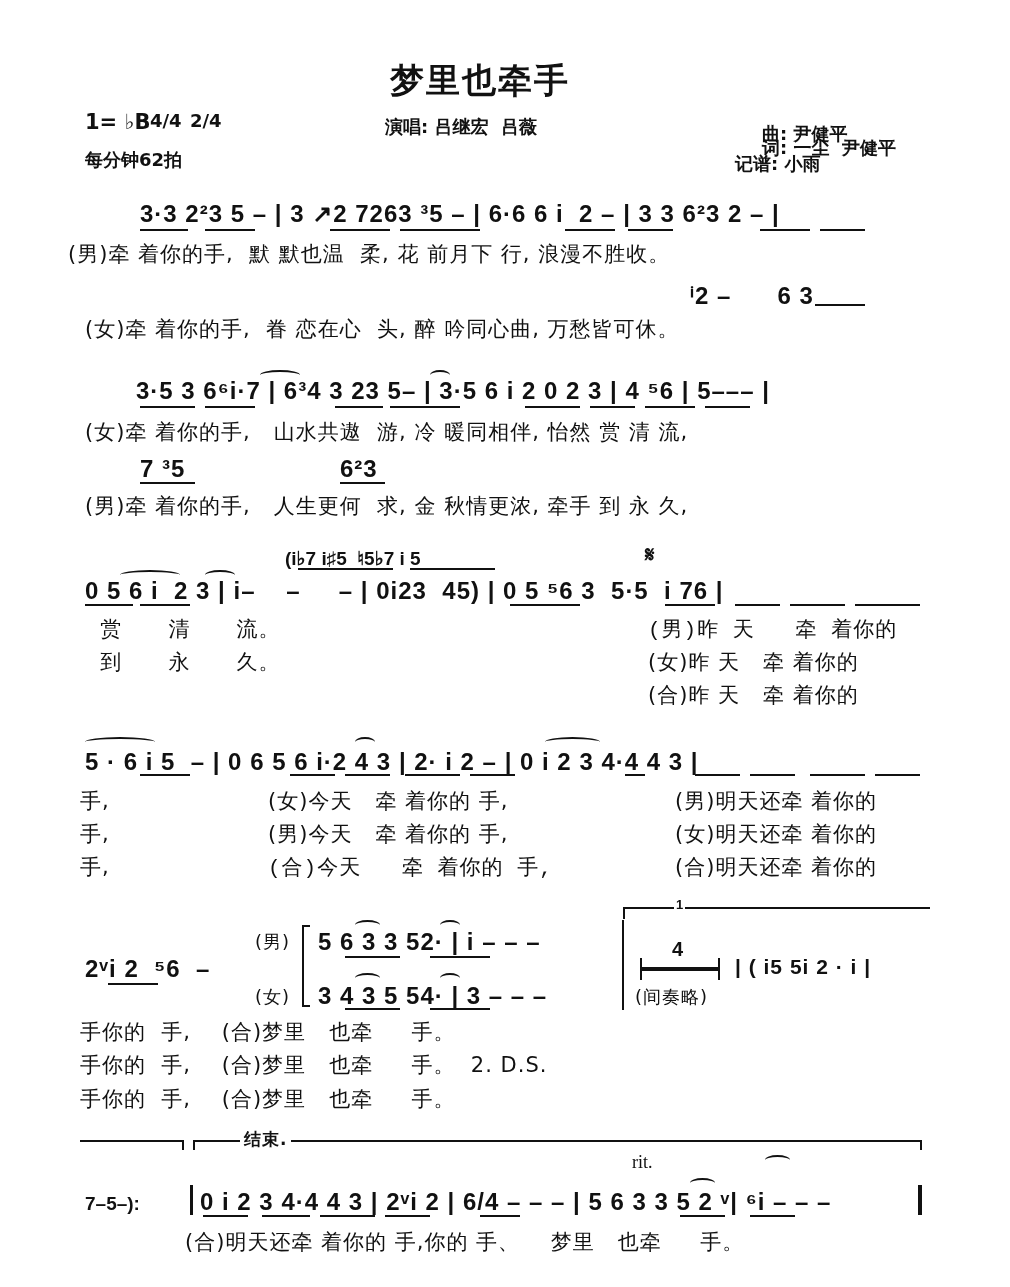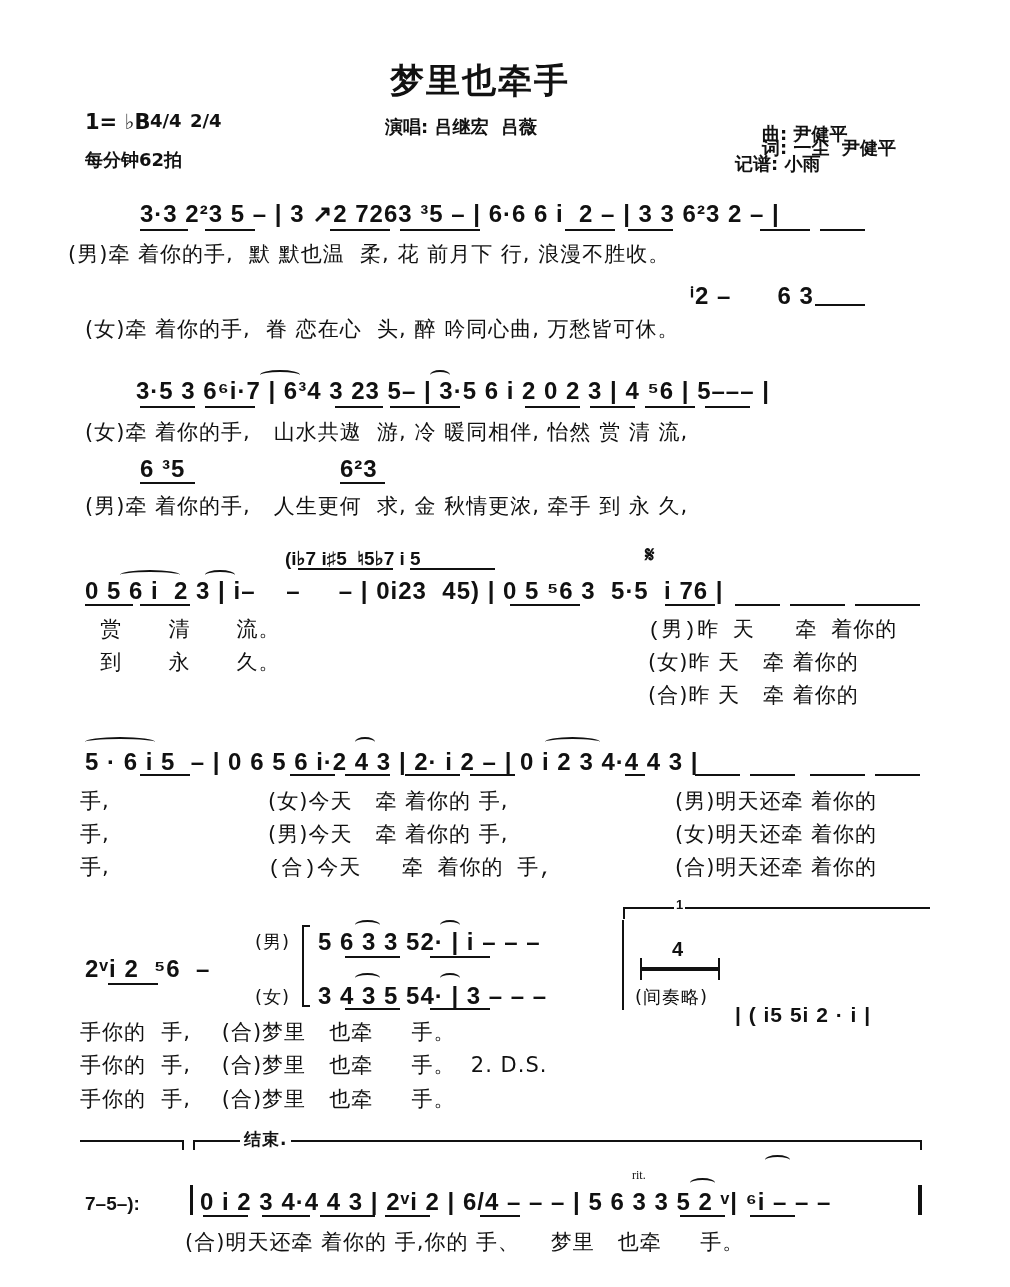--- a/index.html
+++ b/index.html
@@ -48,21 +48,21 @@
 <div class="uline" style="left:205px;top:406px;width:50px;"></div>
 <div class="uline" style="left:335px;top:406px;width:48px;"></div>
 <div class="uline" style="left:390px;top:406px;width:70px;"></div>
 <div class="uline" style="left:525px;top:406px;width:55px;"></div>
 <div class="uline" style="left:590px;top:406px;width:45px;"></div>
 <div class="uline" style="left:645px;top:406px;width:50px;"></div>
 <div class="uline" style="left:705px;top:406px;width:45px;"></div>
 <div class="slur" style="left:260px;top:370px;width:40px;"></div>
 <div class="slur" style="left:430px;top:370px;width:20px;"></div>
 <div class="abs lyric" style="left:85px;top:418px;">(女)牵 着你的手,   山水共遨  游, 冷 暖同相伴, 怡然 赏 清 流,</div>
-<div class="abs notes" style="left:140px;top:455px;">6 ³5</div>
+<div class="abs notes" style="left:140px;top:455px;">7 ³5</div>
 <div class="abs notes" style="left:340px;top:455px;">6²3</div>
 <div class="uline" style="left:140px;top:482px;width:55px;"></div>
 <div class="uline" style="left:340px;top:482px;width:45px;"></div>
 <div class="abs lyric" style="left:85px;top:492px;">(男)牵 着你的手,   人生更何  求, 金 秋情更浓, 牵手 到 永 久,</div>
 
 <div class="abs small-notes" style="left:285px;top:547px;">(i♭7 i♯5  ♮5♭7 i 5</div>
 <div class="uline" style="left:298px;top:568px;width:95px;"></div>
 <div class="uline" style="left:410px;top:568px;width:85px;"></div>
 <div class="abs notes" style="left:645px;top:542px;font-size:22px;">𝄋</div>
 <div class="abs notes" style="left:85px;top:577px;">0 5 6 i  2 3 | i–    –     – | 0i23  45) | 0 5 ⁵6 3  5·5  i 76 |</div>
@@ -121,29 +121,29 @@
 <div class="slur" style="left:355px;top:920px;width:25px;"></div>
 <div class="slur" style="left:440px;top:920px;width:20px;"></div>
 <div class="slur" style="left:355px;top:973px;width:25px;"></div>
 <div class="slur" style="left:440px;top:973px;width:20px;"></div>
 <div class="bar" style="left:622px;top:920px;height:90px;"></div>
 <div class="abs notes" style="left:672px;top:938px;font-size:20px;">4</div>
 <div class="uline" style="left:640px;top:967px;width:80px;height:4px;"></div>
 <div class="bar" style="left:640px;top:958px;height:22px;"></div>
 <div class="bar" style="left:718px;top:958px;height:22px;"></div>
 <div class="abs lyric" style="left:635px;top:985px;font-size:18px;">(间奏略)</div>
-<div class="abs notes" style="left:735px;top:955px;font-size:21px;margin-top:48px;">| ( i5 5i 2 · i |</div>
+<div class="abs notes" style="left:735px;top:955px;font-size:21px;">| ( i5 5i 2 · i |</div>
 <div class="abs lyric" style="left:80px;top:1018px;">手你的  手,    (合)梦里   也牵     手。</div>
 <div class="abs lyric" style="left:80px;top:1051px;">手你的  手,    (合)梦里   也牵     手。  2. D.S.</div>
 <div class="abs lyric" style="left:80px;top:1085px;">手你的  手,    (合)梦里   也牵     手。</div>
 
 <div class="volta" style="left:80px;top:1140px;width:102px;height:8px;border-right:2px solid #111;"></div>
 <div class="volta" style="left:193px;top:1140px;width:725px;height:8px;border-left:2px solid #111;border-right:2px solid #111;"></div>
 <div class="abs lyric" style="left:240px;top:1128px;font-size:17px;font-weight:bold;background:#fff;padding:0 4px;">结束.</div>
-<div class="abs" style="left:632px;top:1152px;font-family:'Liberation Serif',serif;font-size:12px;margin-top:16px;">rit.</div>
+<div class="abs" style="left:632px;top:1152px;font-family:'Liberation Serif',serif;font-size:18px;">rit.</div>
 <div class="abs small-notes" style="left:85px;top:1193px;">7–5–):</div>
 <div class="bar" style="left:190px;top:1185px;height:30px;width:3px;"></div>
 <div class="abs notes" style="left:200px;top:1188px;">0 i 2 3 4·4 4 3 | 2ᵛi 2 | 6/4 – – – | 5 6 3 3 5 2 ᵛ| ⁶i – – –</div>
 <div class="uline" style="left:203px;top:1215px;width:45px;"></div>
 <div class="uline" style="left:262px;top:1215px;width:48px;"></div>
 <div class="uline" style="left:320px;top:1215px;width:55px;"></div>
 <div class="uline" style="left:385px;top:1215px;width:45px;"></div>
 <div class="uline" style="left:480px;top:1215px;width:40px;"></div>
 <div class="uline" style="left:680px;top:1215px;width:45px;"></div>
 <div class="uline" style="left:750px;top:1215px;width:45px;"></div>

